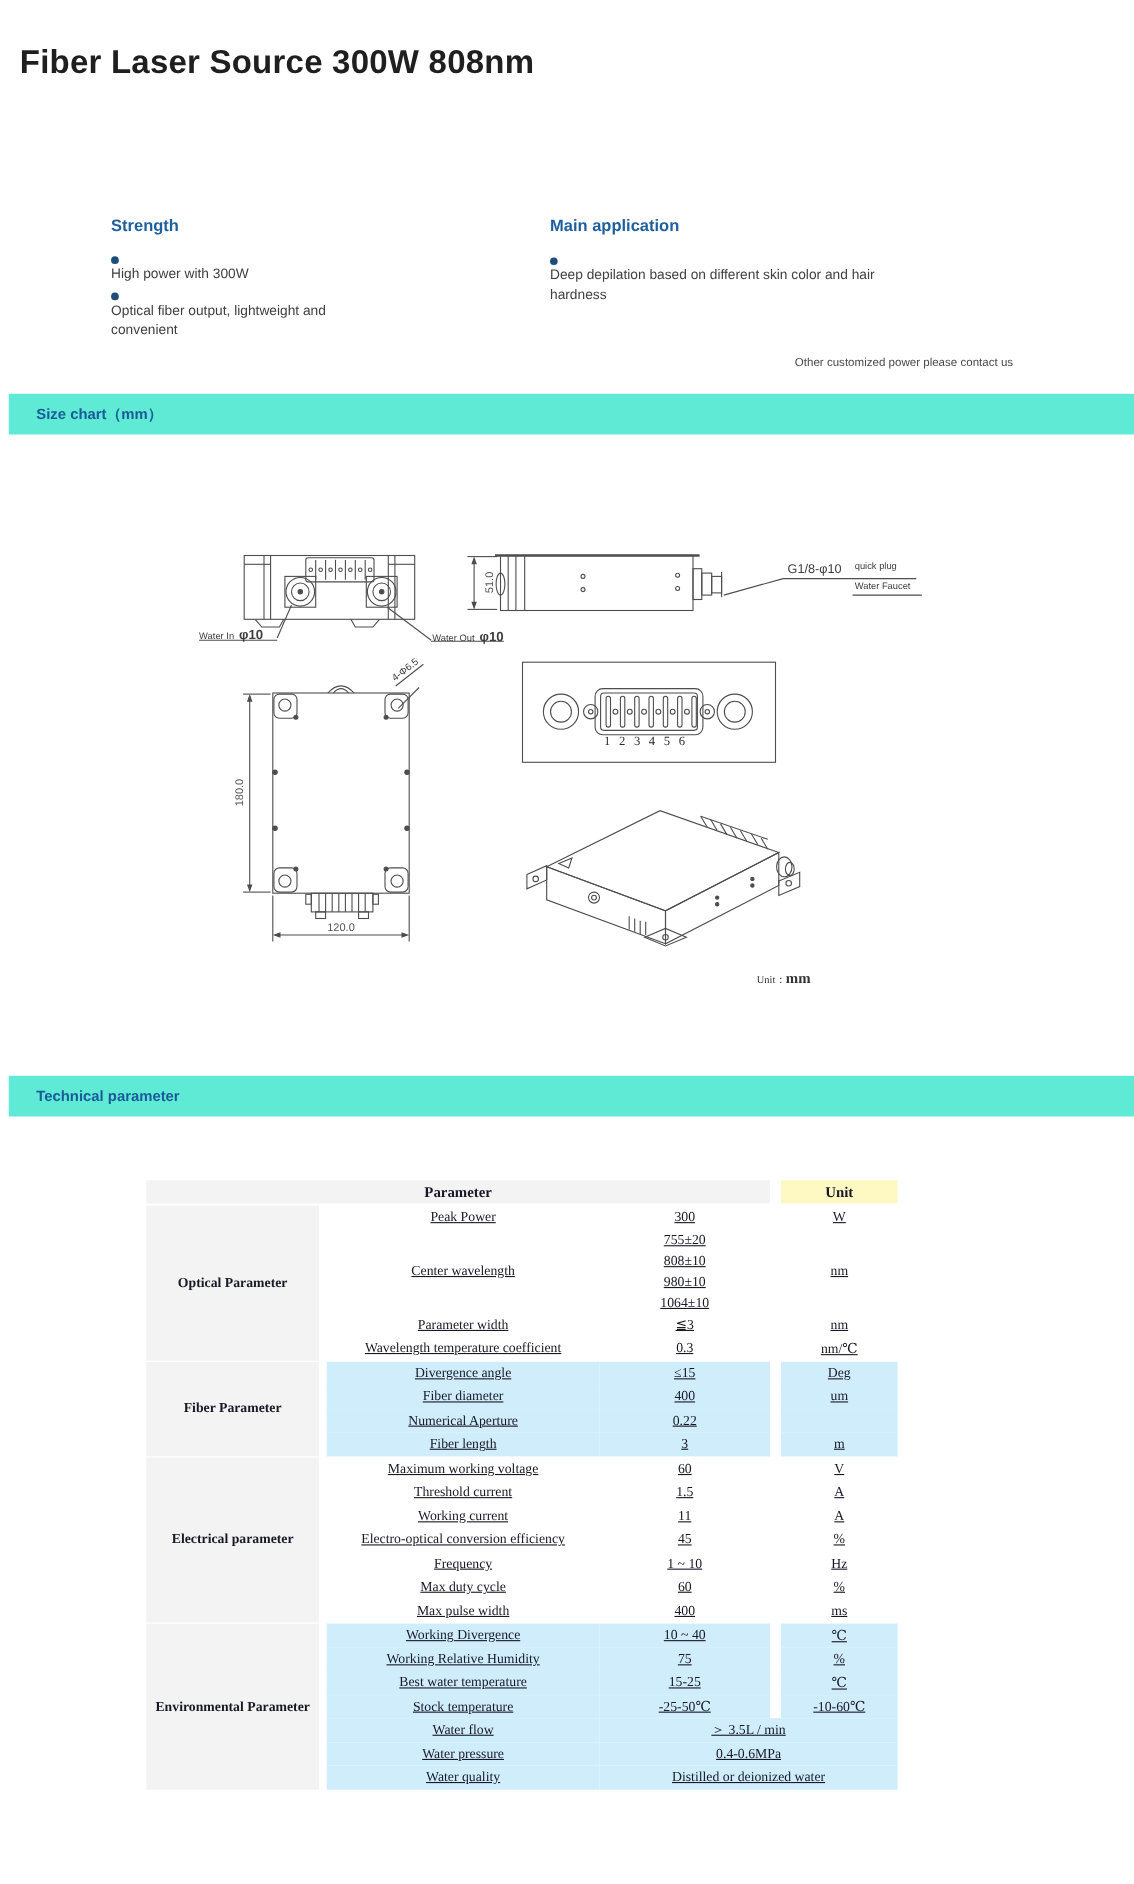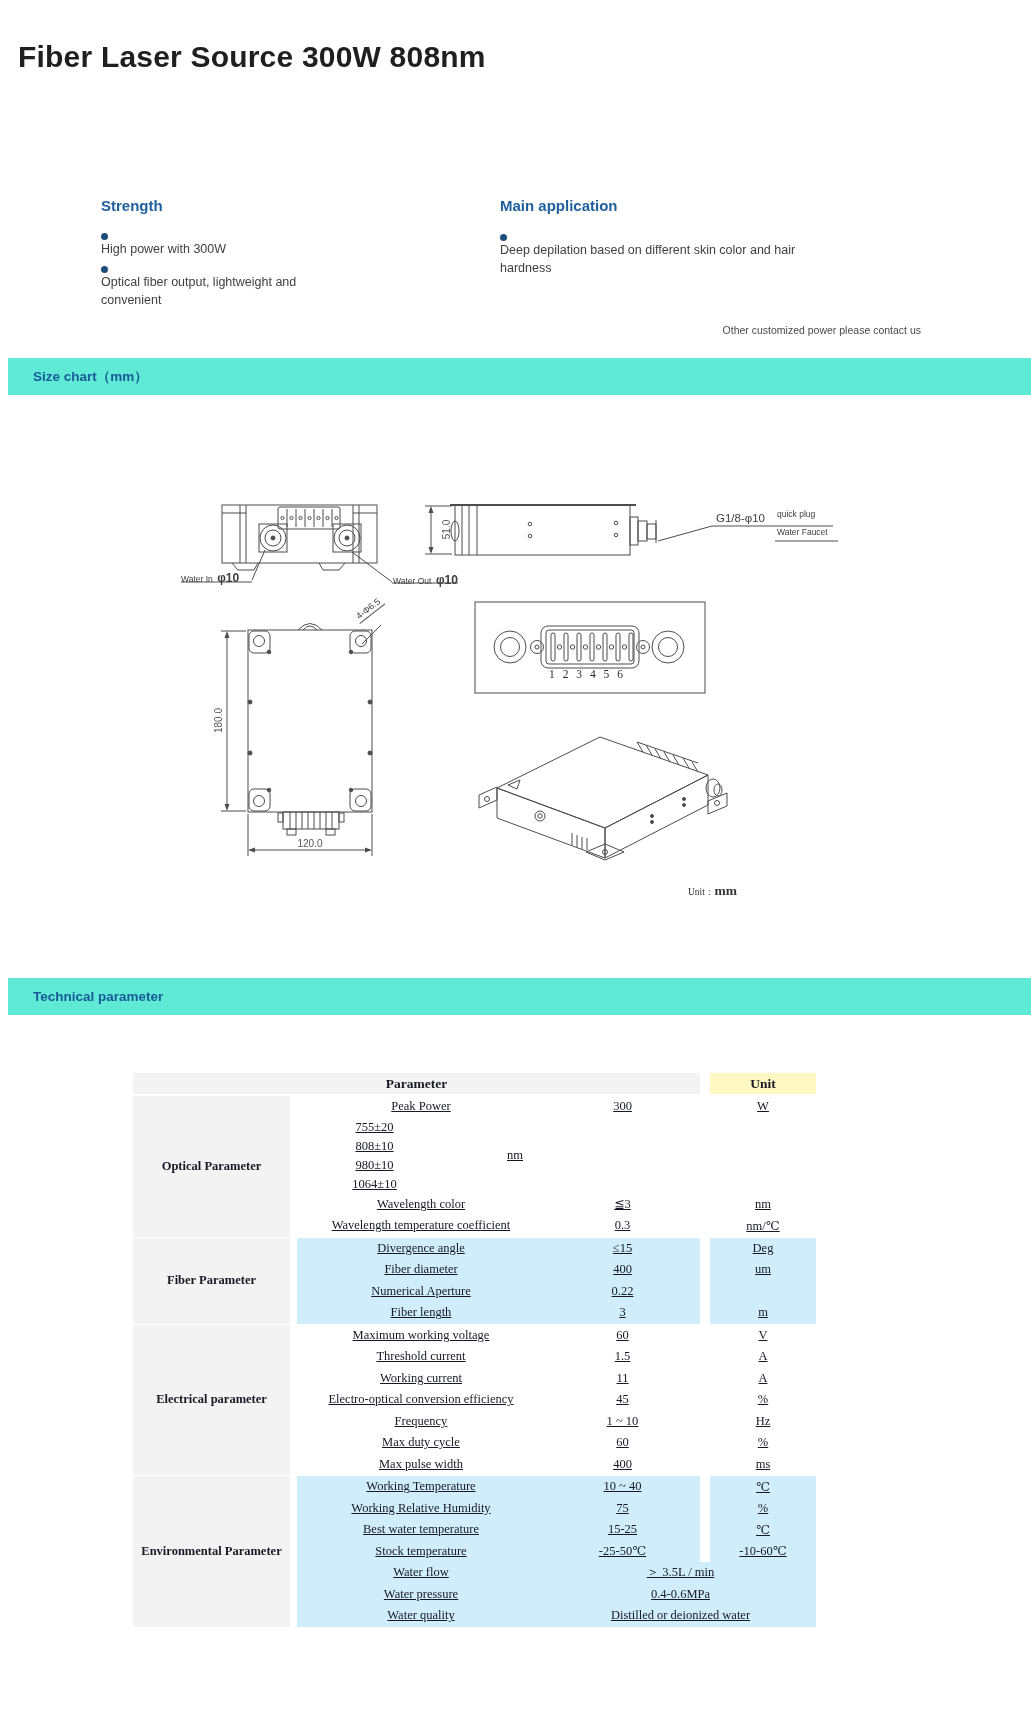--- a/index.html
+++ b/index.html
@@ -274,31 +274,32 @@
       <div class="grows">
         <div class="trow">
           <div class="pcell">Peak Power</div>
           <div class="vcell">
             <div class="vline">300</div>
           </div>
           <div class="gut"></div>
           <div class="ucell">W</div>
         </div>
         <div class="trow tall">
+          <div class="pcell">Center wavelength</div>
           <div class="vcell">
             <div class="vline">755±20</div>
             <div class="vline">808±10</div>
             <div class="vline">980±10</div>
             <div class="vline">1064±10</div>
           </div>
           <div class="gut"></div>
           <div class="ucell">nm</div>
         </div>
         <div class="trow">
-          <div class="pcell">Wavelength color</div>
+          <div class="pcell">Parameter width</div>
           <div class="vcell">
             <div class="vline">≦3</div>
           </div>
           <div class="gut"></div>
           <div class="ucell">nm</div>
         </div>
         <div class="trow">
           <div class="pcell">Wavelength temperature coefficient</div>
           <div class="vcell">
             <div class="vline">0.3</div>
@@ -403,21 +404,21 @@
           </div>
           <div class="gut"></div>
           <div class="ucell">ms</div>
         </div>
       </div>
     </div>
     <div class="tgroup hl">
       <div class="gcell">Environmental Parameter</div>
       <div class="grows">
         <div class="trow">
-          <div class="pcell">Working Temperature</div>
+          <div class="pcell">Working Divergence</div>
           <div class="vcell">
             <div class="vline">10 ~ 40</div>
           </div>
           <div class="gut"></div>
           <div class="ucell">℃</div>
         </div>
         <div class="trow">
           <div class="pcell">Working Relative Humidity</div>
           <div class="vcell">
             <div class="vline">75</div>

